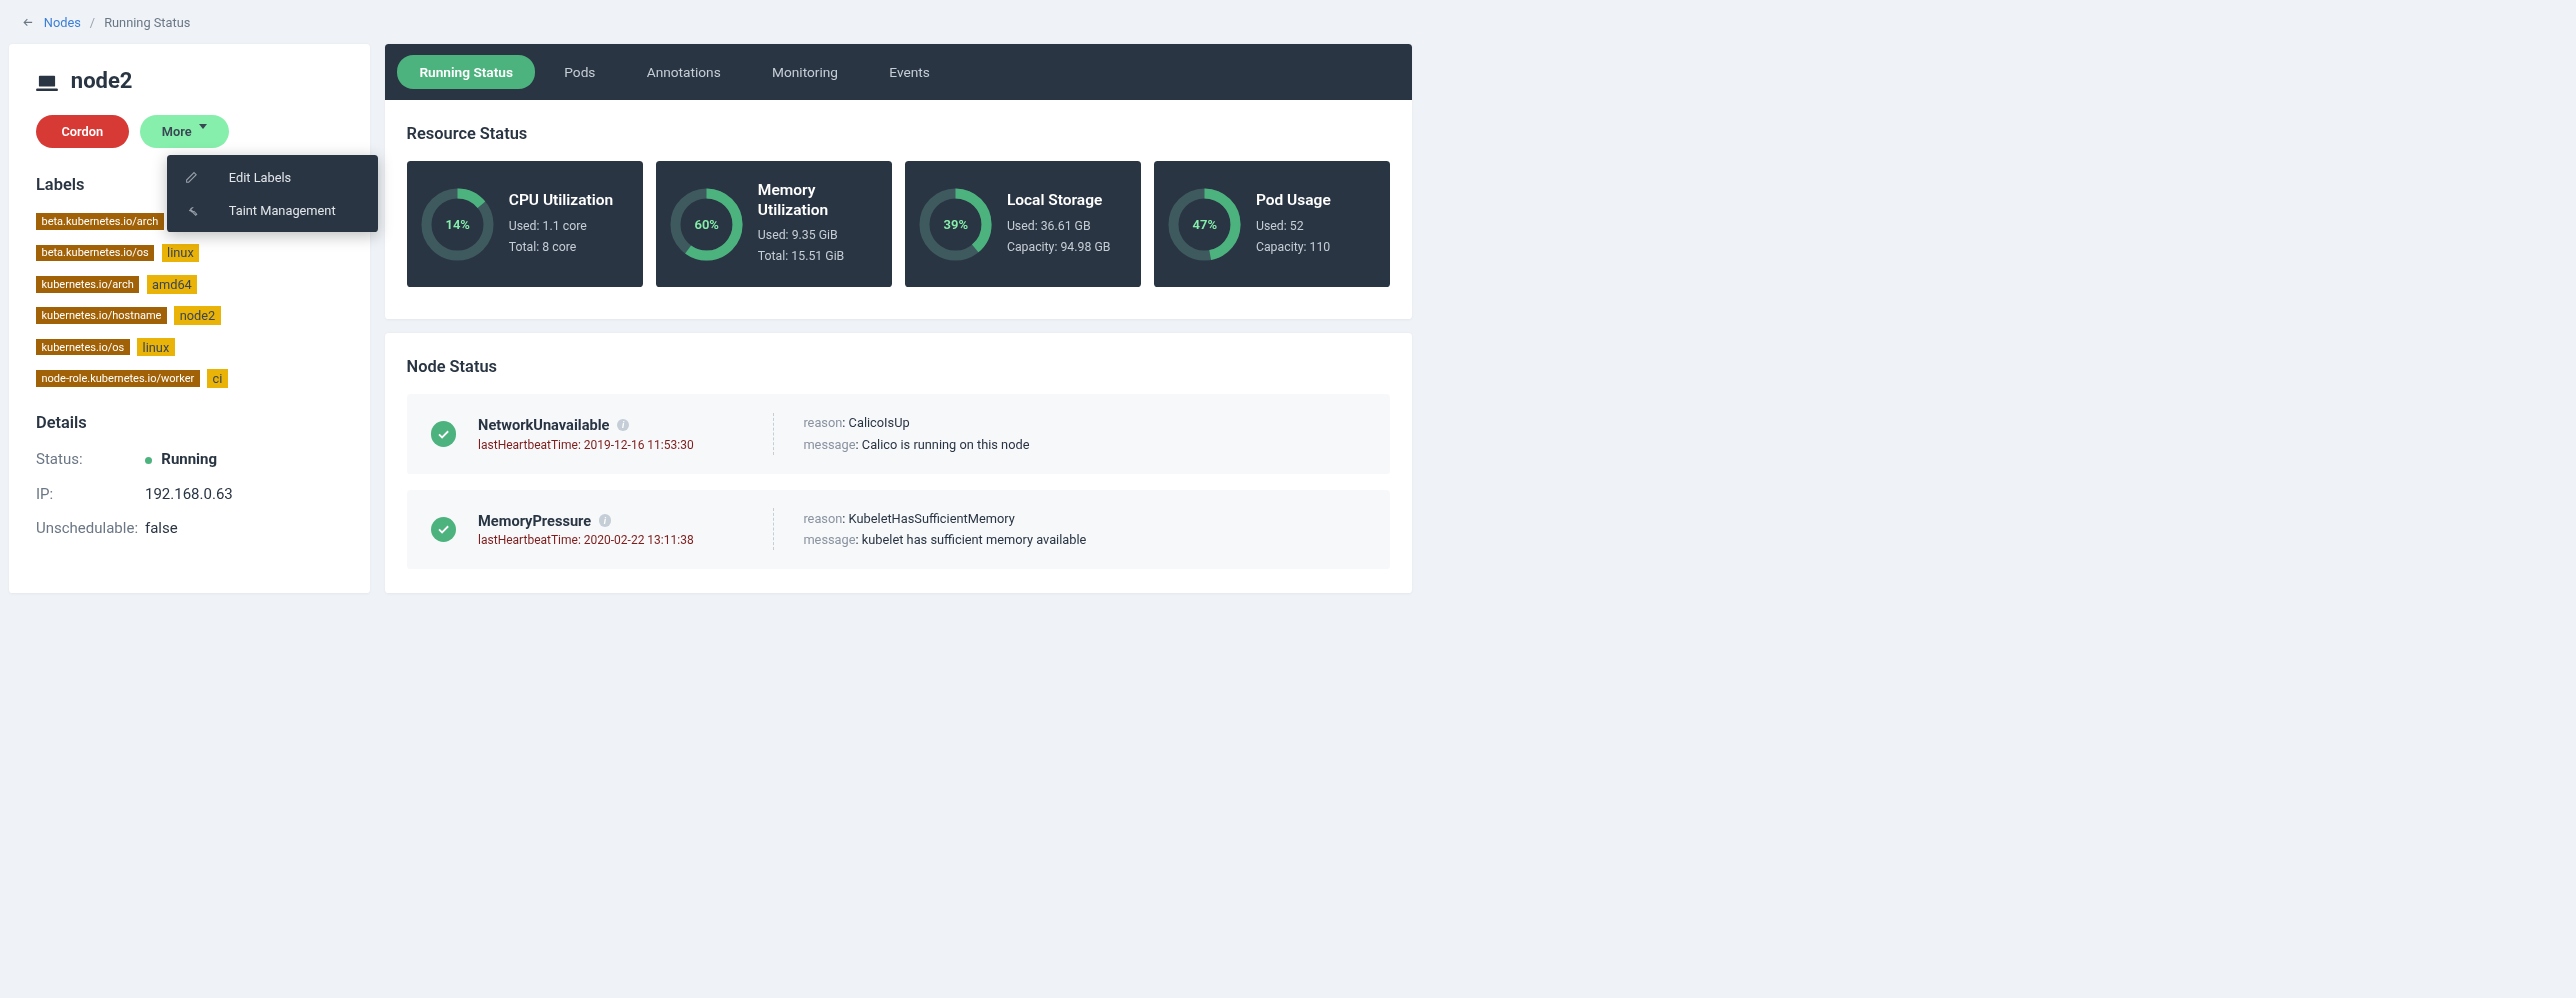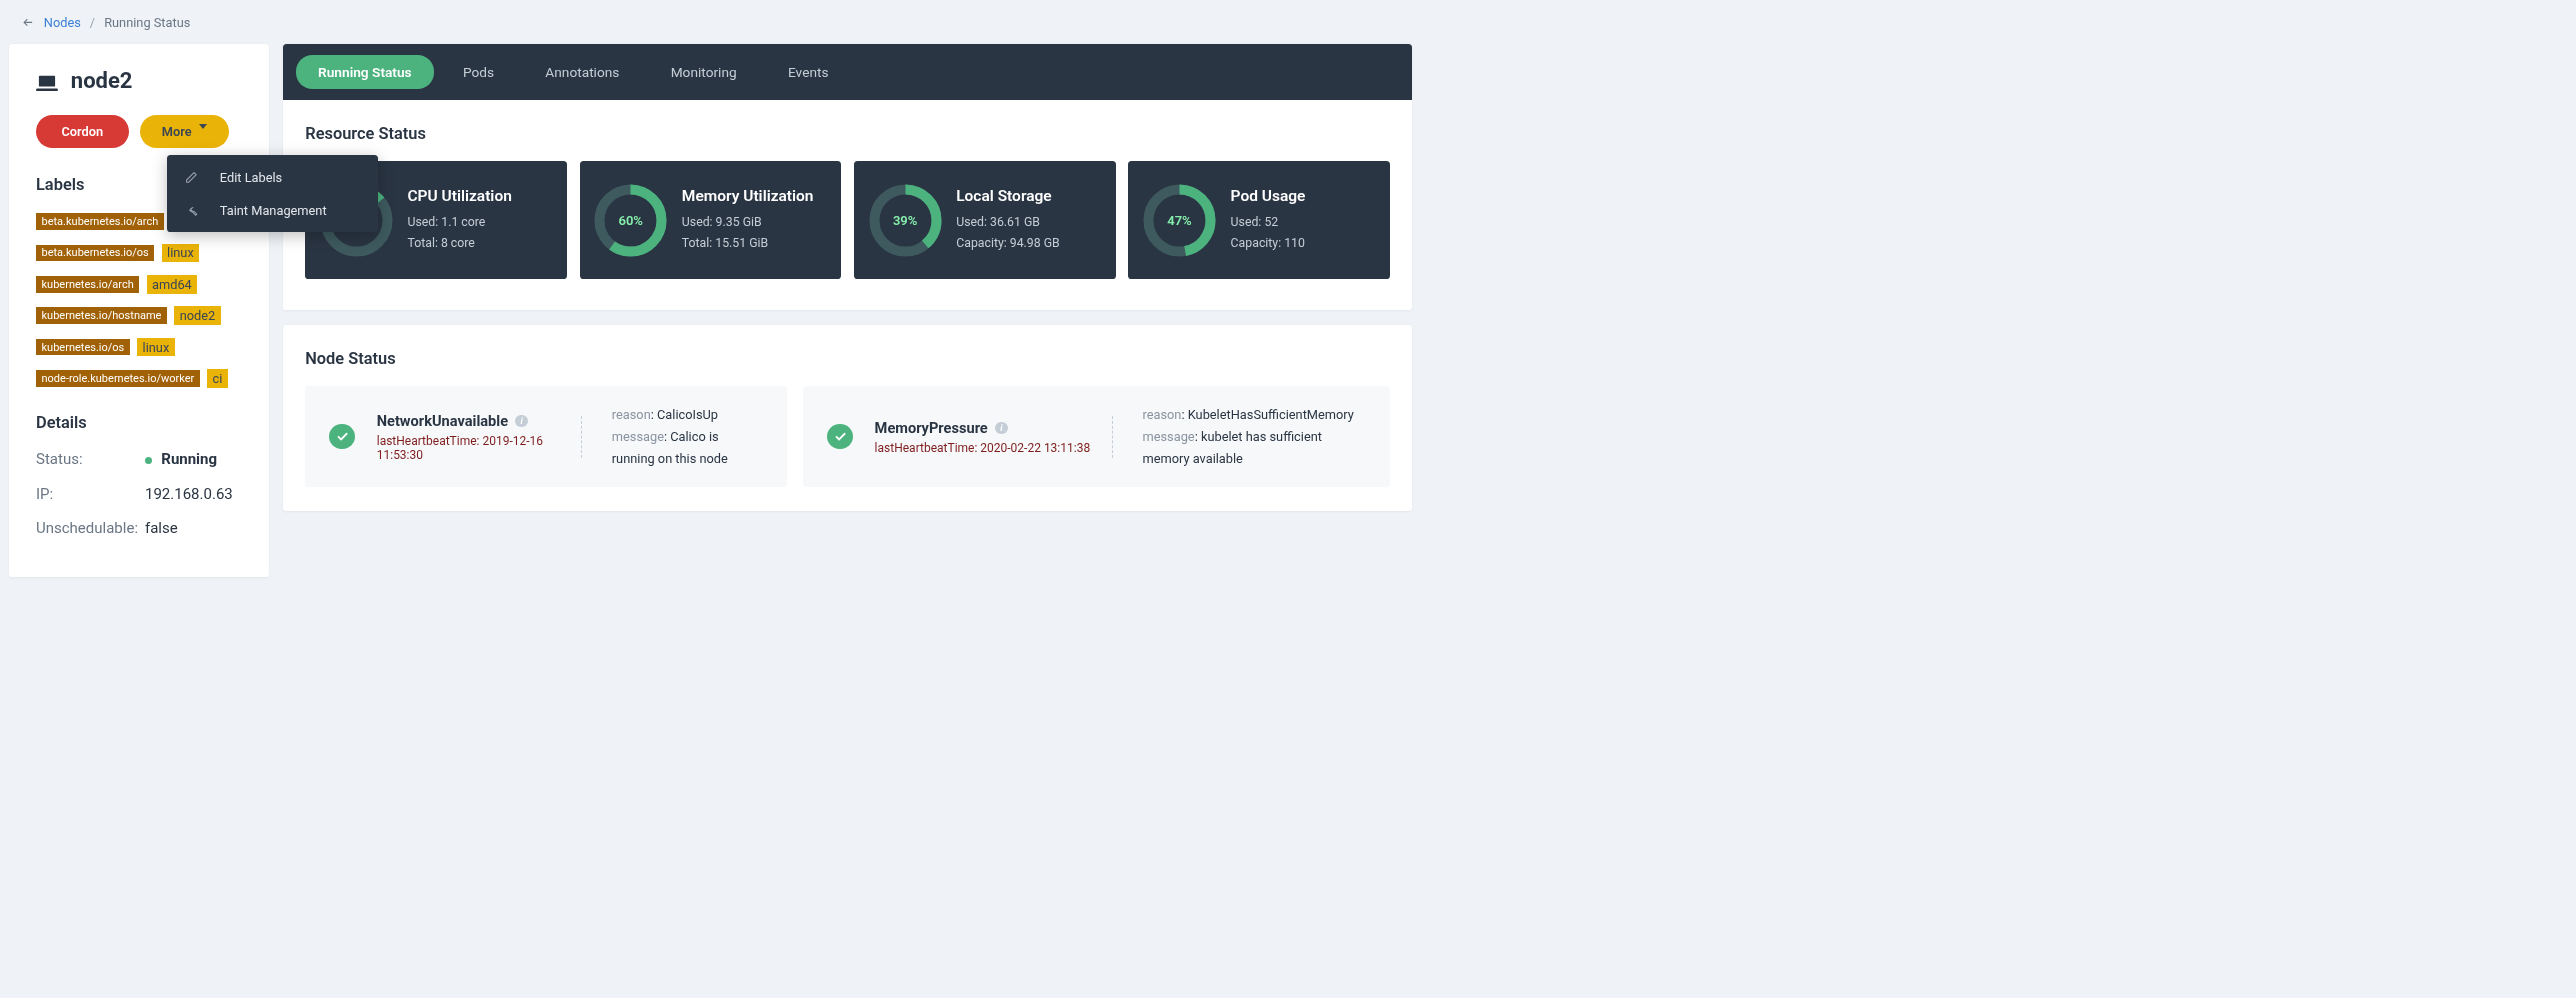--- a/index.html
+++ b/index.html
@@ -9,24 +9,24 @@
 .crumbs a{color:#3b7fd6;text-decoration:none;cursor:pointer}
 .crumbs .sep{color:#9aa3ae}
 .wrap{display:flex;gap:14.6px;padding:0 9px 18px}
 .panel{background:#fff;border-radius:3.6px;box-shadow:0 0.9px 2.7px rgba(0,0,0,.05)}
 .left{width:361px;padding:24px 27px}
 .right{flex:1;display:flex;flex-direction:column;gap:14.6px}
 .node-title{display:flex;align-items:center;gap:12.8px;font-size:22px;font-weight:700;margin-bottom:22px}
 .node-title .laptop-icon{width:22px;height:18px}
 .actions{display:flex;gap:11px;margin-bottom:27px;position:relative}
 .btn-cordon{background:#d73934;color:#fff;border:none;border-radius:18px;padding:9px 25.5px;font-size:12.8px;font-weight:600;cursor:pointer}
-.btn-more{background:#eab308;color:#3a4654;border:none;border-radius:18px;padding:9px 22px;font-size:12.8px;font-weight:600;cursor:pointer;display:flex;align-items:flex-start;gap:7.3px}
+.btn-more{background:#86efac;color:#3a4654;border:none;border-radius:18px;padding:9px 22px;font-size:12.8px;font-weight:600;cursor:pointer;display:flex;align-items:flex-start;gap:7.3px}
 .caret{width:0;height:0;border-left:4.6px solid transparent;border-right:4.6px solid transparent;border-top:5.5px solid #3a4654}
 .dropdown{position:absolute;top:40px;left:131px;width:211px;background:#2a3543;border-radius:3.6px;box-shadow:0 3.6px 14.6px rgba(0,0,0,.25);padding:5.5px 0;z-index:10}
-.dropdown-item{display:flex;align-items:center;gap:22px;padding:9px 18px;color:#e2e6ea;font-size:12.8px;cursor:pointer}
+.dropdown-item{display:flex;align-items:center;gap:31px;padding:9px 18px;color:#e2e6ea;font-size:12.8px;cursor:pointer}
 .dd-icon{width:12.8px;height:12.8px;opacity:.7}
 .section-h{font-size:16.4px;font-weight:600;margin-bottom:18px}
 .label-row{margin-bottom:12.8px;display:flex;align-items:center;gap:7.3px}
 .lbl-key{background:#a16207;color:#fff;padding:1.8px 5.5px;font-size:11px}
 .lbl-val{font-size:12.8px;color:#3a4654;background:#eab308;padding:1.8px 5.5px}
 .details{margin-top:25.5px}
 .detail-row{display:flex;align-items:center;margin-bottom:16.4px;font-size:15px}
 .detail-key{width:109px;color:#6b7785}
 .detail-val{color:#2a3543}
 .status-dot{width:7.3px;height:7.3px;border-radius:50%;background:#4cb37e;display:inline-block;margin-right:9px}
@@ -35,21 +35,21 @@
 .tab{padding:9px 22px;color:#c5cdd6;font-size:13.7px;cursor:pointer;border-radius:16.4px}
 .tab.active{background:#4cb37e;color:#fff;font-weight:600}
 .main-body{padding:24px 22px}
 .resource-grid{display:flex;gap:12.8px;margin-bottom:7.3px}
 .card{flex:1;background:#2a3543;border-radius:3.6px;padding:20px 18px 20px 14.6px;display:flex;align-items:center;gap:14.6px;min-height:118px}
 .donut-wrap{position:relative;width:73px;height:73px;flex-shrink:0}
 .donut-wrap svg{transform:rotate(-90deg)}
 .donut-pct{position:absolute;top:0;left:0;width:100%;height:100%;display:flex;align-items:center;justify-content:center;color:#86efac;font-size:13px;font-weight:600}
 .card-info{color:#c5cdd6;font-size:12.3px;line-height:1.7}
 .card-title{color:#fff;font-size:15.5px;font-weight:600;margin-bottom:5.5px;line-height:1.25}
-.node-status-list{display:flex;flex-direction:row;gap:16px}
+.node-status-list{display:flex;flex-direction:column;gap:16px}
 .nsi{background:#f6f8fa;border-radius:3.6px;padding:18px 24px;display:flex;align-items:center;gap:22px}
 .check-circle{width:25.5px;height:25.5px;border-radius:50%;background:#4cb37e;display:flex;align-items:center;justify-content:center;flex-shrink:0}
 .ns-left{width:273px}
 .ns-name{font-size:14.6px;font-weight:700;color:#2a3543;display:flex;align-items:center;gap:7.3px}
 .info-icon{width:12.8px;height:12.8px;border-radius:50%;background:#c5cdd6;color:#fff;display:inline-flex;align-items:center;justify-content:center;font-size:9px;font-weight:700;font-style:italic}
 .ns-sub{font-size:12px;color:#7f1d1d;margin-top:3.6px}
 .ns-divider{width:0.9px;height:42px;border-left:0.9px dashed #c5cdd6}
 .ns-right{padding-left:7.3px;font-size:12.8px;color:#2a3543;line-height:1.7}
 .ns-right .k{color:#8a93a0}
 </style>

